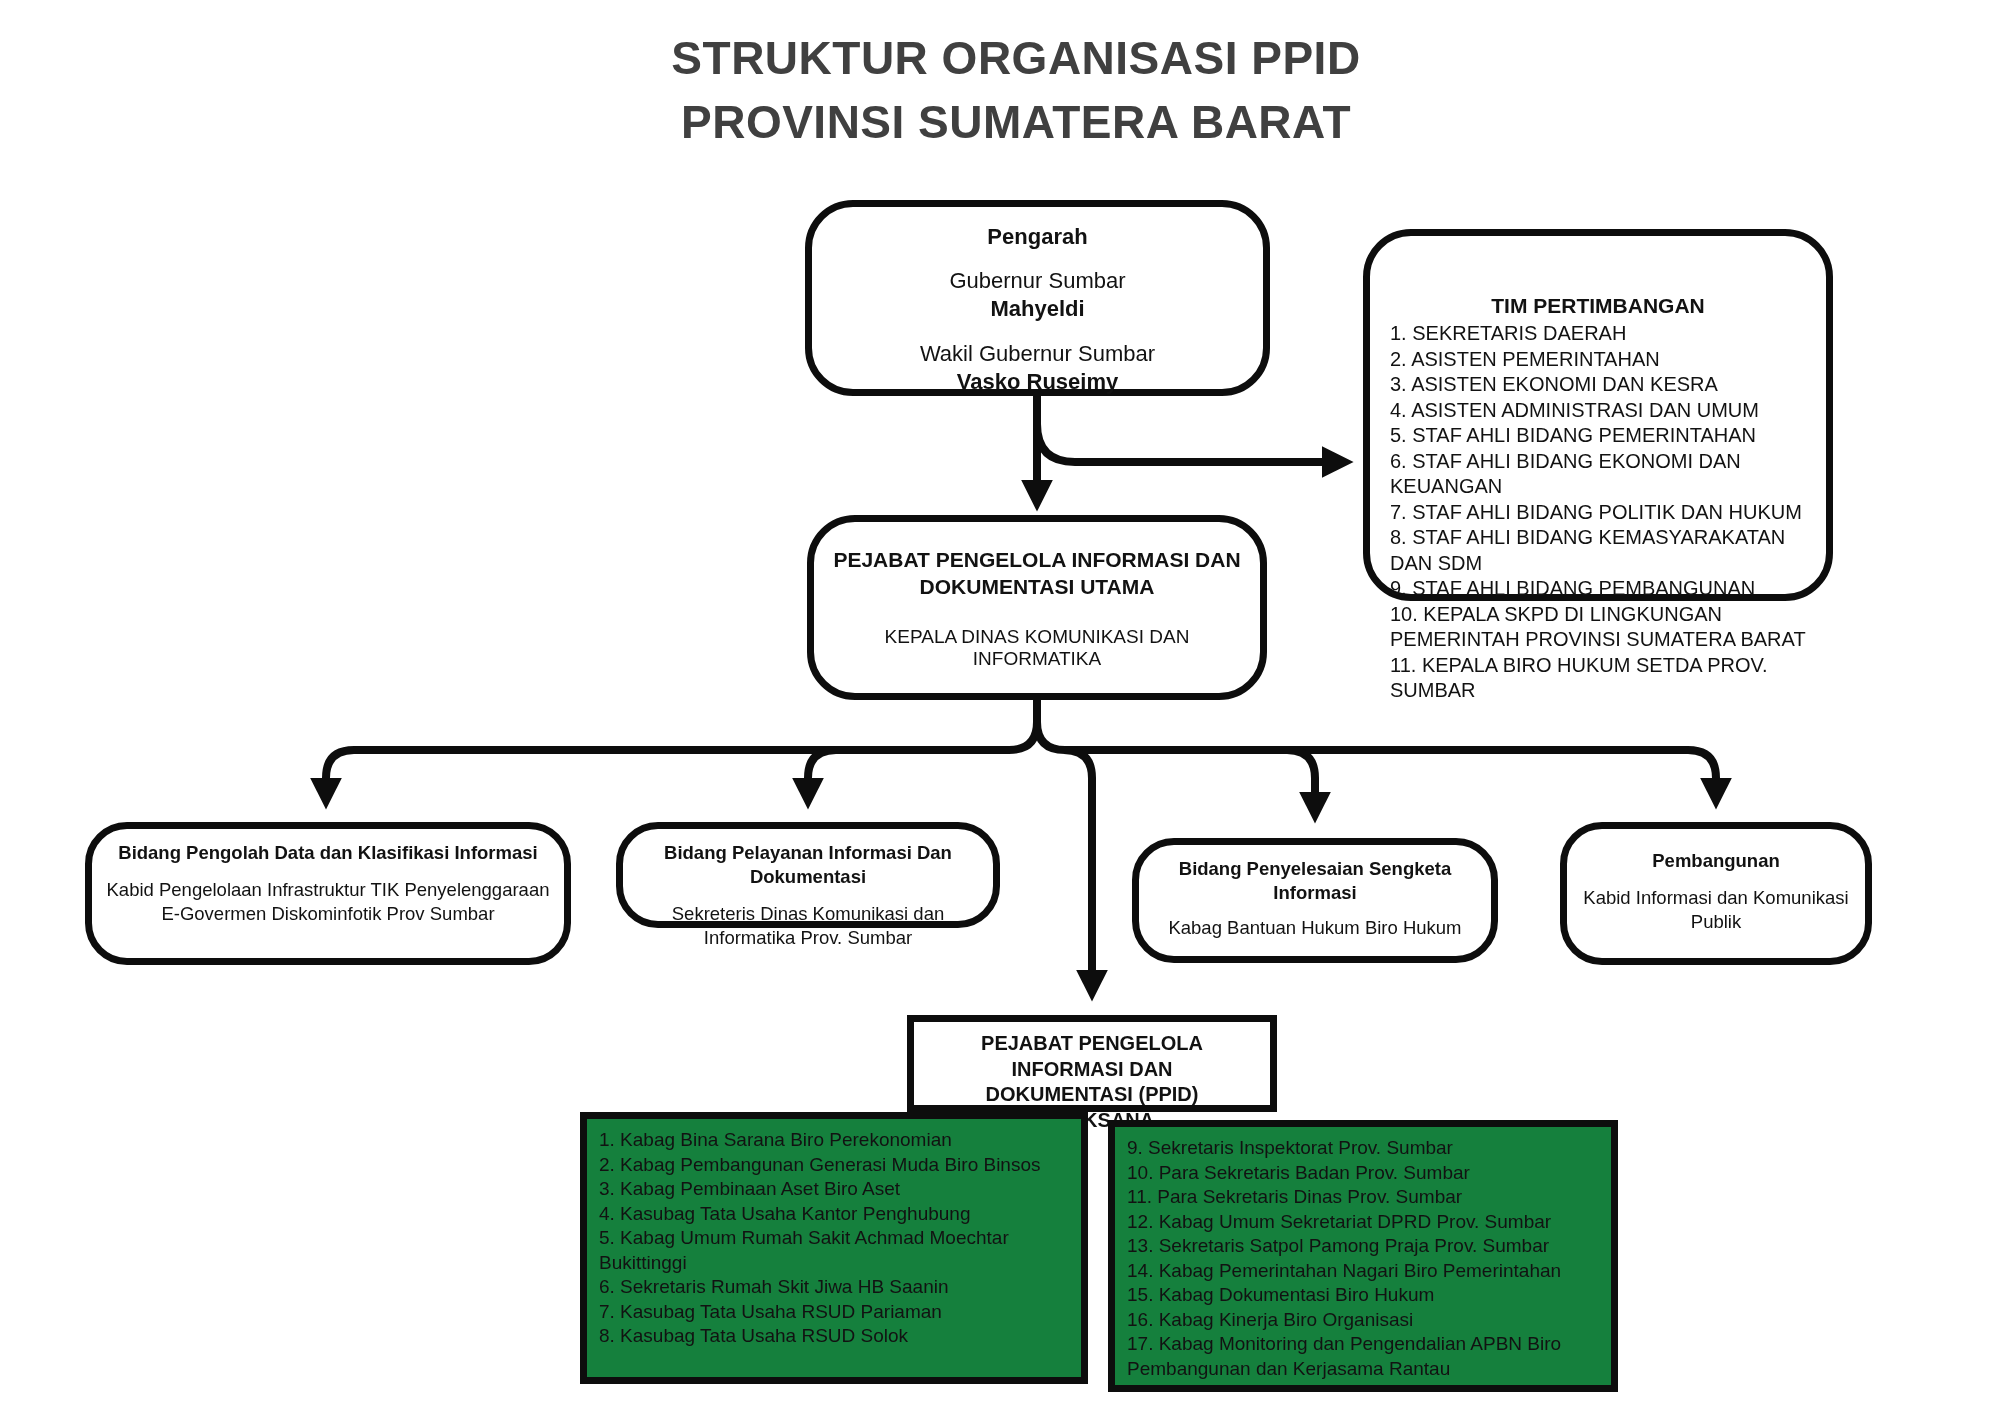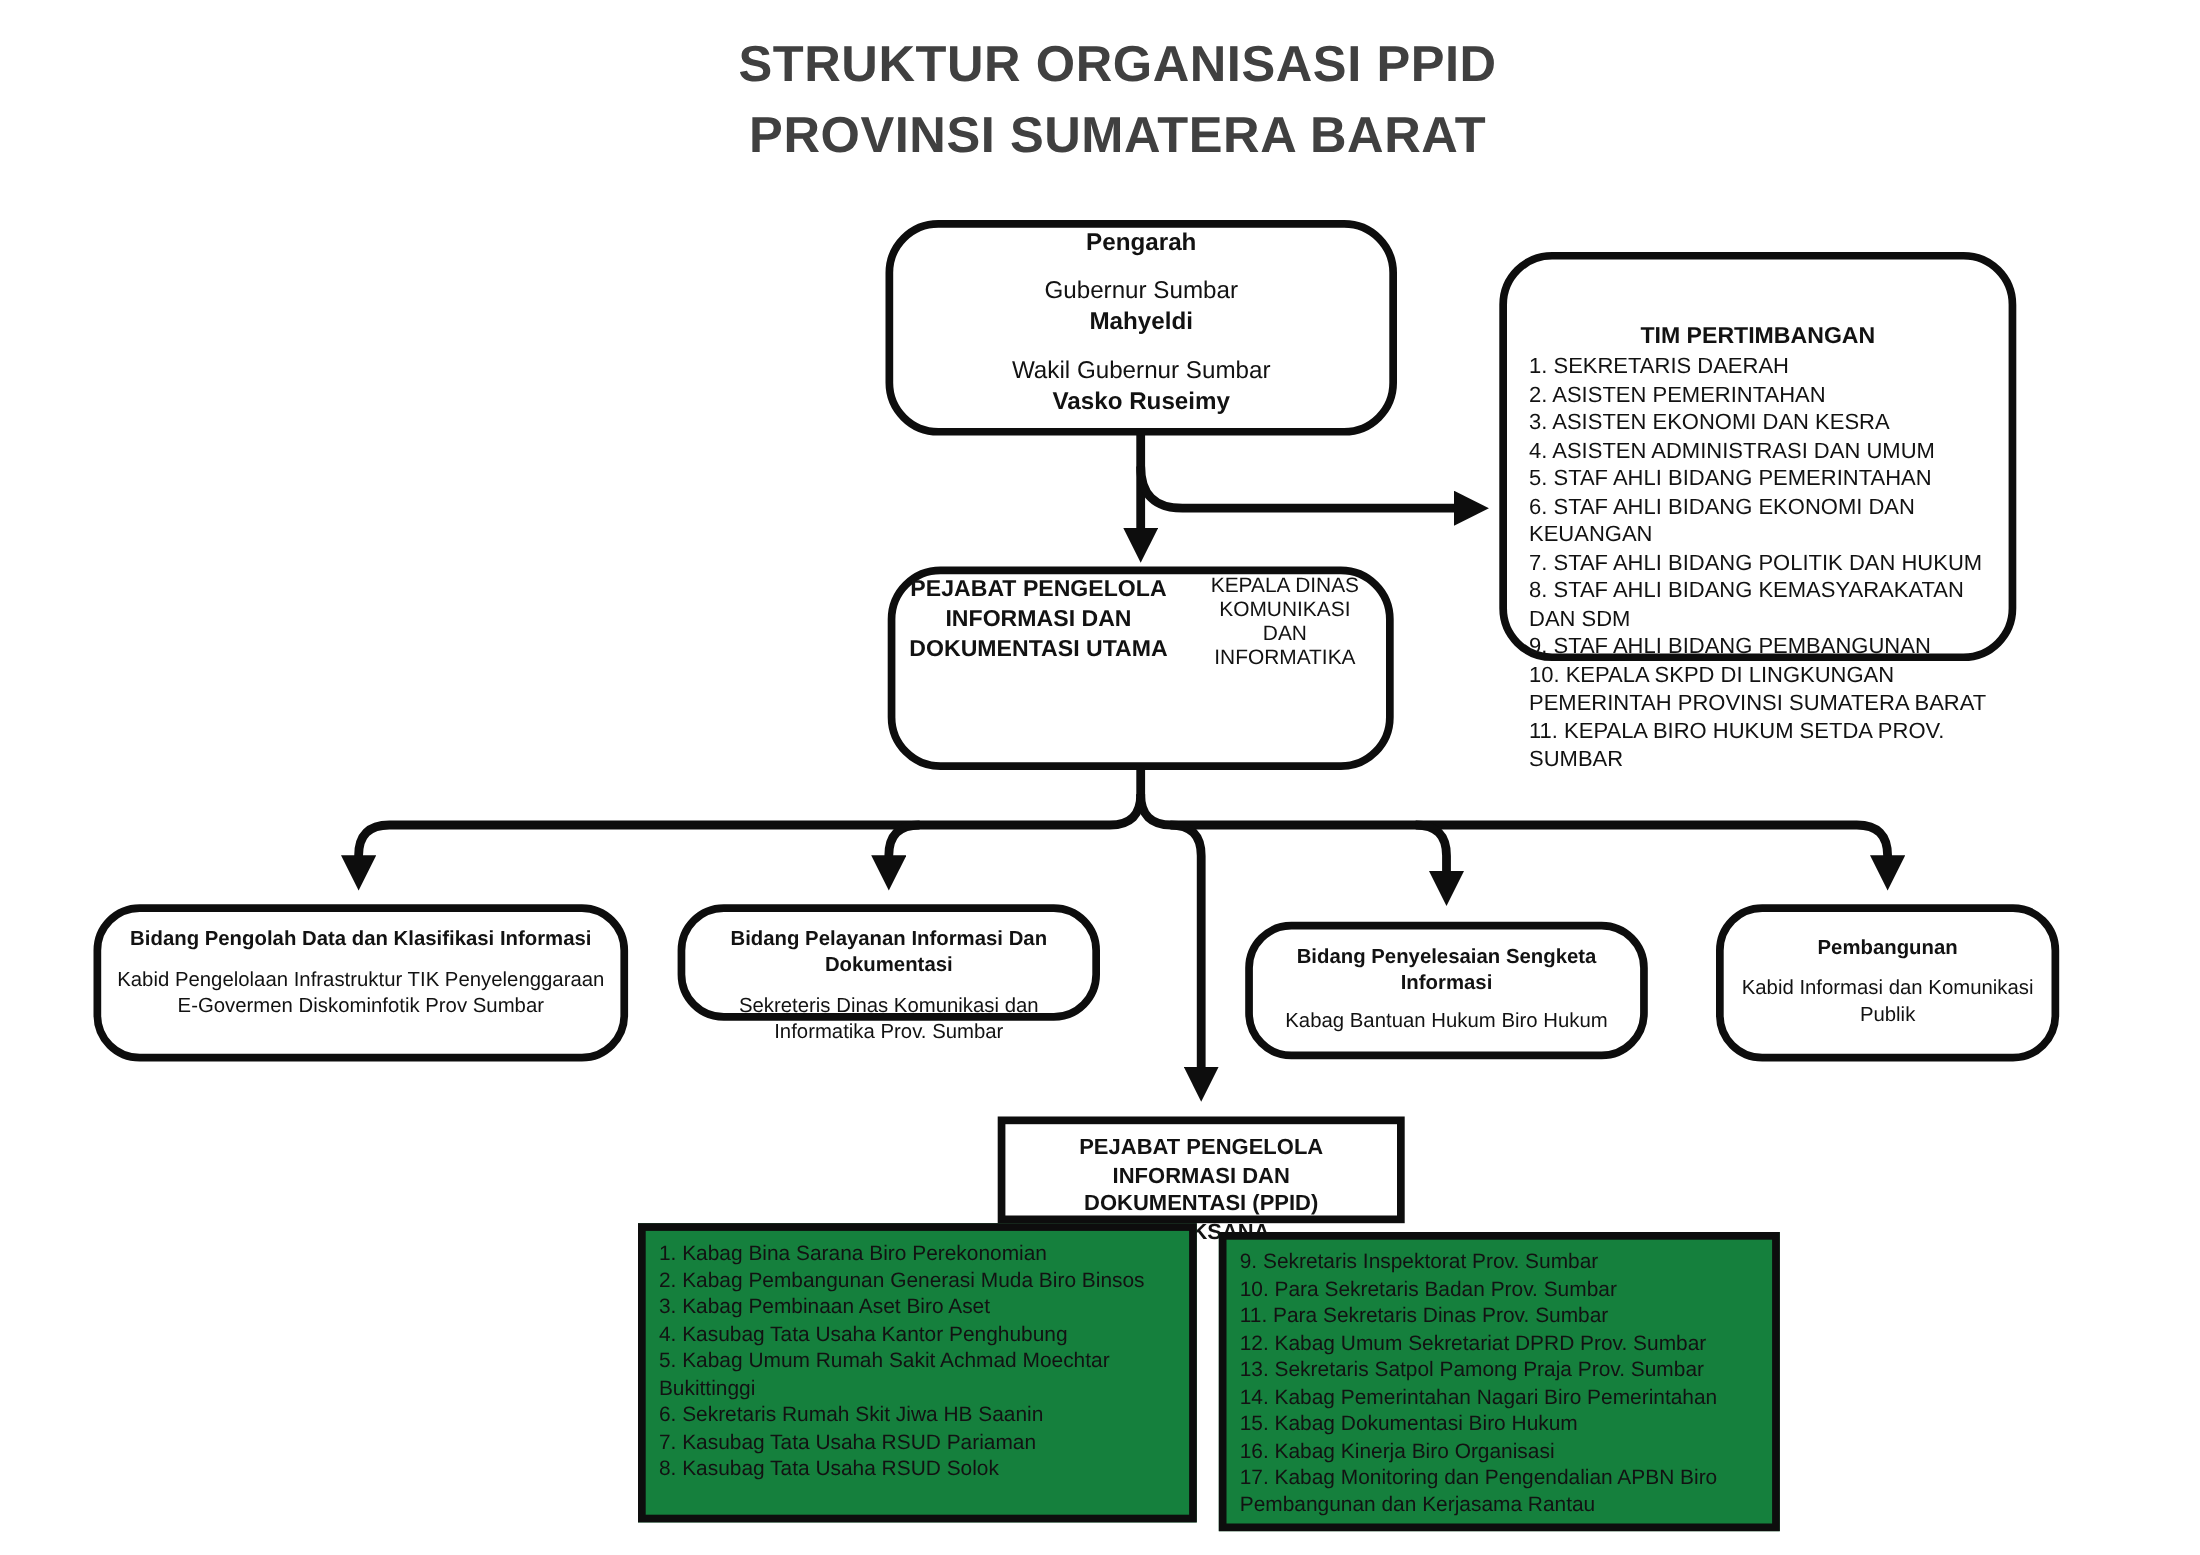--- a/index.html
+++ b/index.html
@@ -18,30 +18,30 @@
     text-align:center;font-weight:700;font-size:46px;line-height:64px;
     color:#404040;letter-spacing:.5px;
   }
   
   .rbox{
     border:7px solid #0d0d0d;border-radius:48px;background:#ffffff;
     text-align:center;
   }
   .rbox.small{border-radius:42px;}
   
-  .pengarah{left:805px;top:200px;width:465px;height:196px;}
+  .pengarah{left:805px;top:200px;width:465px;height:196px;padding-top:17px;}
   .pengarah .hd{font-weight:700;font-size:22px;}
   .pengarah .grp{margin-top:17px;font-size:22px;line-height:28px;}
   .pengarah .nm{font-weight:700;}
   
   .tim{left:1363px;top:229px;width:470px;height:372px;padding:58px 20px 0 20px;text-align:left;}
   .tim .hd{font-weight:700;font-size:21px;text-align:center;margin-bottom:3px;}
   .tim .it{font-size:20px;line-height:25.5px;}
   
-  .utama{left:807px;top:515px;width:460px;height:185px;display:flex;justify-content:center;gap:26px;padding:0 12px;}
+  .utama{left:807px;top:515px;width:460px;height:185px;display:flex;flex-direction:column;justify-content:center;gap:26px;padding:0 12px;}
   .utama .hd{font-weight:700;font-size:21px;line-height:27px;}
   .utama .holder{font-size:19px;}
   
   .bbox{padding:12px 10px 0 10px;}
   .bbox .head{font-weight:700;font-size:18.5px;line-height:24px;}
   .bbox .body{font-size:18.5px;line-height:24px;margin-top:13px;}
   .b1{left:85px;top:822px;width:486px;height:143px;}
   .b2{left:616px;top:822px;width:384px;height:106px;}
   .b3{left:1132px;top:838px;width:366px;height:125px;}
   .b3 .body{margin-top:11px;}

